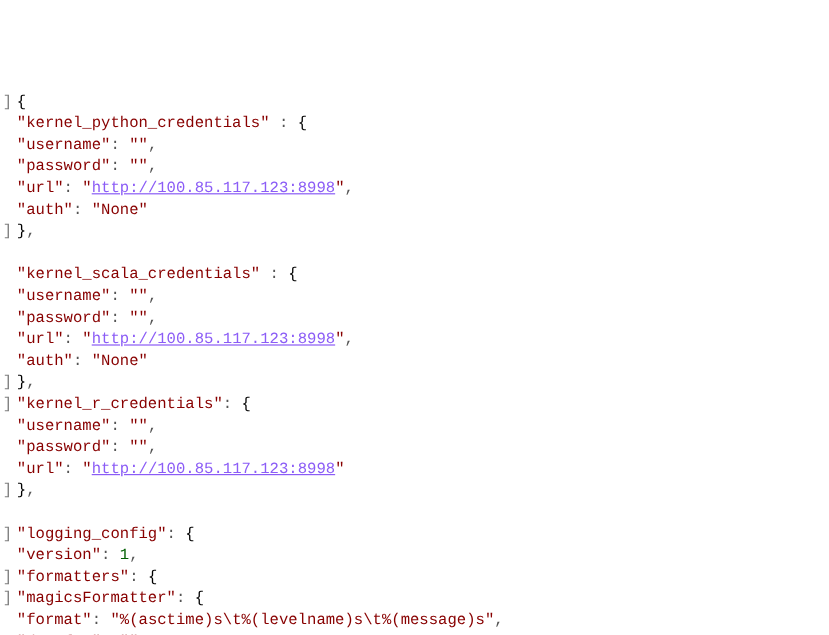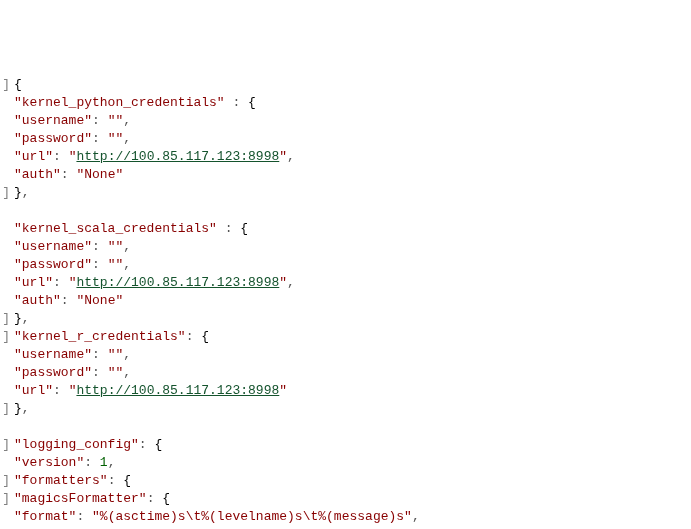--- a/index.html
+++ b/index.html
@@ -18,21 +18,21 @@
     width:10px;
     text-align:right;
     color:#808080;
     padding-right:2px;
   }
   .b { color:#000; } 
   .k { color:#880000; } 
   .s { color:#880000; } 
   .p { color:#555; }    
   .n { color:#005f00; } 
-  .lnk { color:#14532d; text-decoration: underline; text-align: right; }
+  .lnk { color:#8b5cf6; text-decoration: underline; text-align: right; }
   .line { display:block; height:18px;}
   .ind1 { padding-left: 16px; }
   .ind2 { padding-left: 32px; }
   .ind3 { padding-left: 48px; }
   .ind4 { padding-left: 64px; }
   .ind0 { padding-left: 0px; }
   .code { padding-left:2px;}
 </style>
 </head>
 <body>

